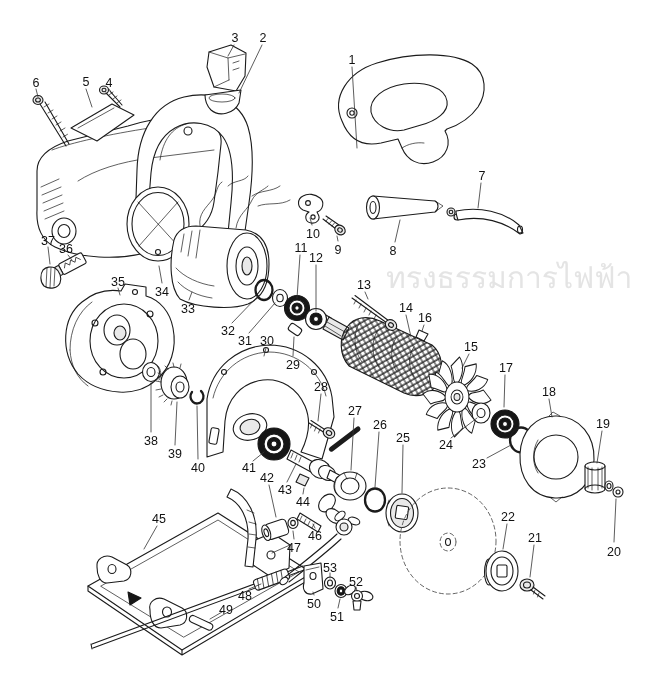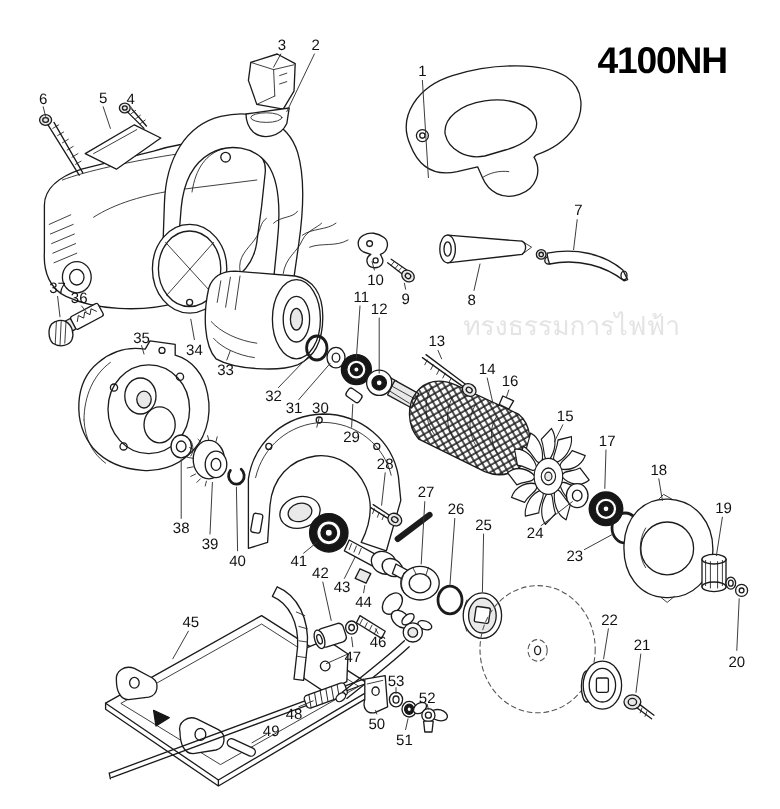--- a/index.html
+++ b/index.html
@@ -1,21 +1,21 @@
 <!DOCTYPE html>
 <html><head>
 <meta charset="utf-8">
 <style>
   html,body{margin:0;padding:0;background:#fff}
   .stage{position:relative;width:650px;height:674px;background:#fff;overflow:hidden;
          font-family:"Liberation Sans",sans-serif}
   .stage svg{position:absolute;left:0;top:0}
   .title{position:absolute;left:498px;top:33px;font-size:31px;font-weight:700;
          letter-spacing:-1px;color:#000;white-space:nowrap}
-  .watermark{position:absolute;left:386px;top:254px;font-size:22px;color:#e4e4e4;
+  .watermark{position:absolute;left:386px;top:254px;font-size:30px;color:#e4e4e4;
          white-space:nowrap;pointer-events:none}
   
   svg path,svg ellipse,svg circle,svg rect,svg line,svg polygon{
     fill:none;stroke:#1b1b1b;stroke-width:1.1;stroke-linejoin:round;stroke-linecap:round}
   .f{fill:#fff}
   .sh{fill:#e9e9e9}
   .dk{fill:#161616;stroke:#161616}
   .t{stroke-width:.7}
   .w2{stroke-width:2.3}
   .dash{stroke:#555;stroke-width:.9;stroke-dasharray:4 3}
@@ -514,16 +514,15 @@
         <text x="314" y="607.5">50</text>
         <line x1="338" y1="608" x2="340" y2="599"></line>
         <text x="337" y="620.5">51</text>
         <line x1="356" y1="587" x2="357" y2="591"></line>
         <text x="356" y="585.5">52</text>
         <line x1="330" y1="573" x2="330" y2="578"></line>
         <text x="330" y="571.5">53</text>
       </g>
 </svg>
 
-<div class="title">4100NH</div>
 <div class="watermark">ทรงธรรมการไฟฟ้า</div>
 
 </div>
 
 </body></html>

